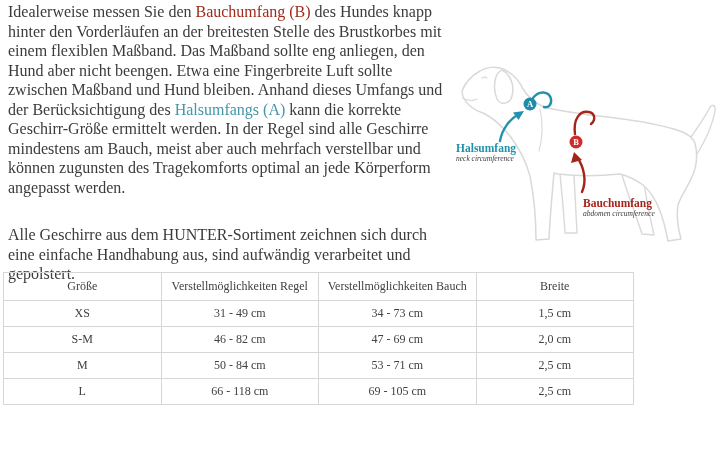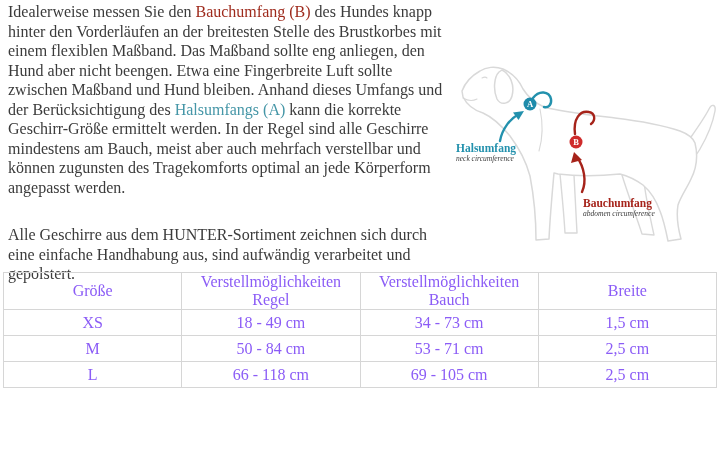--- a/index.html
+++ b/index.html
@@ -29,23 +29,23 @@
   .head-teal{fill:var(--diagram_teal);stroke:none;}
   .head-red{fill:var(--diagram_red);stroke:none;}
   .badge-teal{fill:var(--marker_teal);}
   .badge-red{fill:var(--marker_red);}
   .badge-letter{fill:#ffffff;font-family:"Liberation Serif",serif;font-weight:bold;font-size:8.5px;text-anchor:middle;}
   .diag-label-teal{fill:var(--diagram_teal);font-family:"Liberation Serif",serif;font-weight:bold;font-size:11.5px;}
   .diag-label-red{fill:var(--diagram_red);font-family:"Liberation Serif",serif;font-weight:bold;font-size:11.5px;}
   .diag-sublabel{fill:#3a3a3a;font-family:"Liberation Serif",serif;font-style:italic;font-size:7.5px;}
   
   .size-table{
-    position:absolute;left:3px;top:272px;width:714px;
+    position:absolute;left:3px;top:272px;width:631px;
     border-collapse:collapse;table-layout:fixed;
-    font-size:16px;color:#8b5cf6;
+    font-size:12px;color:#404040;
   }
   .size-table th,.size-table td{
     border:1px solid var(--table_border);
     text-align:center;vertical-align:middle;
     font-weight:normal;padding:0;
   }
   .size-table th{height:27px;}
   .size-table td{height:25px;}
 </style>
 </head>
@@ -102,23 +102,29 @@
       <tr>
         <th>Größe</th>
         <th>Verstellmöglichkeiten Regel</th>
         <th>Verstellmöglichkeiten Bauch</th>
         <th>Breite</th>
       </tr>
     </thead>
     <tbody>
       <tr>
         <td>XS</td>
-        <td>18 - 49 cm</td>
+        <td>31 - 49 cm</td>
         <td>34 - 73 cm</td>
         <td>1,5 cm</td>
+      </tr>
+      <tr>
+        <td>S-M</td>
+        <td>46 - 82 cm</td>
+        <td>47 - 69 cm</td>
+        <td>2,0 cm</td>
       </tr>
       <tr>
         <td>M</td>
         <td>50 - 84 cm</td>
         <td>53 - 71 cm</td>
         <td>2,5 cm</td>
       </tr>
       <tr>
         <td>L</td>
         <td>66 - 118 cm</td>

